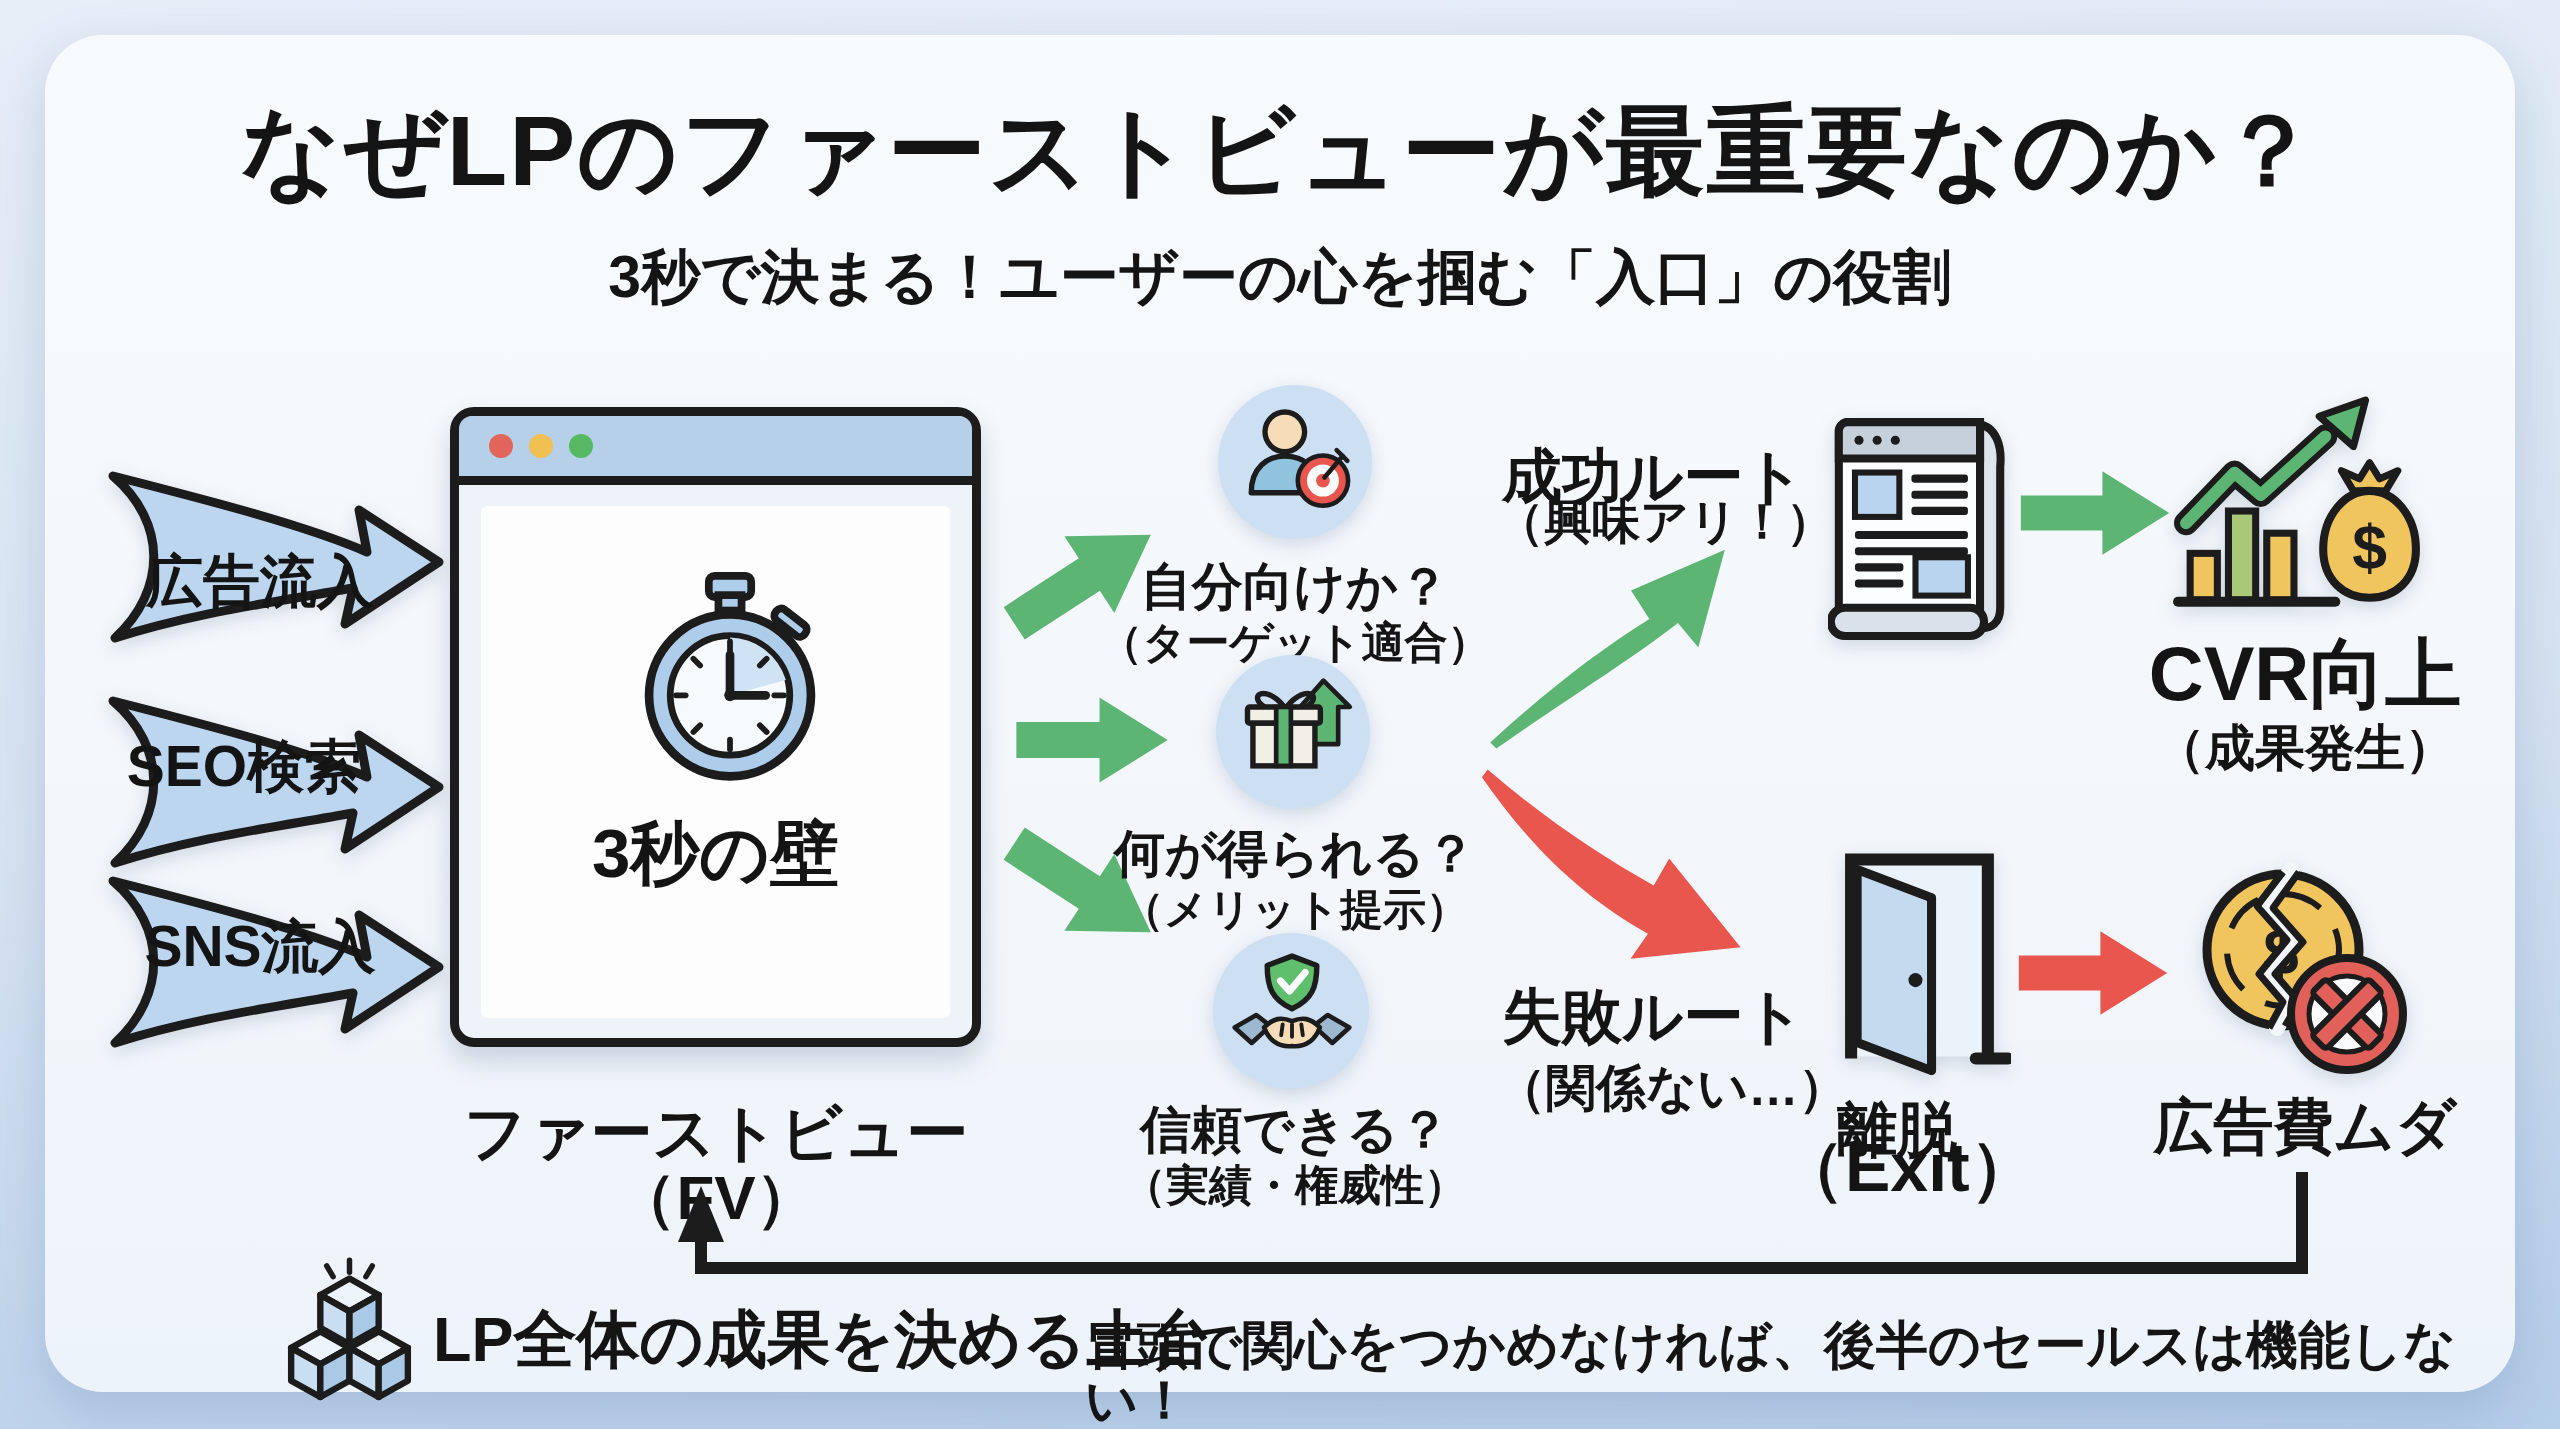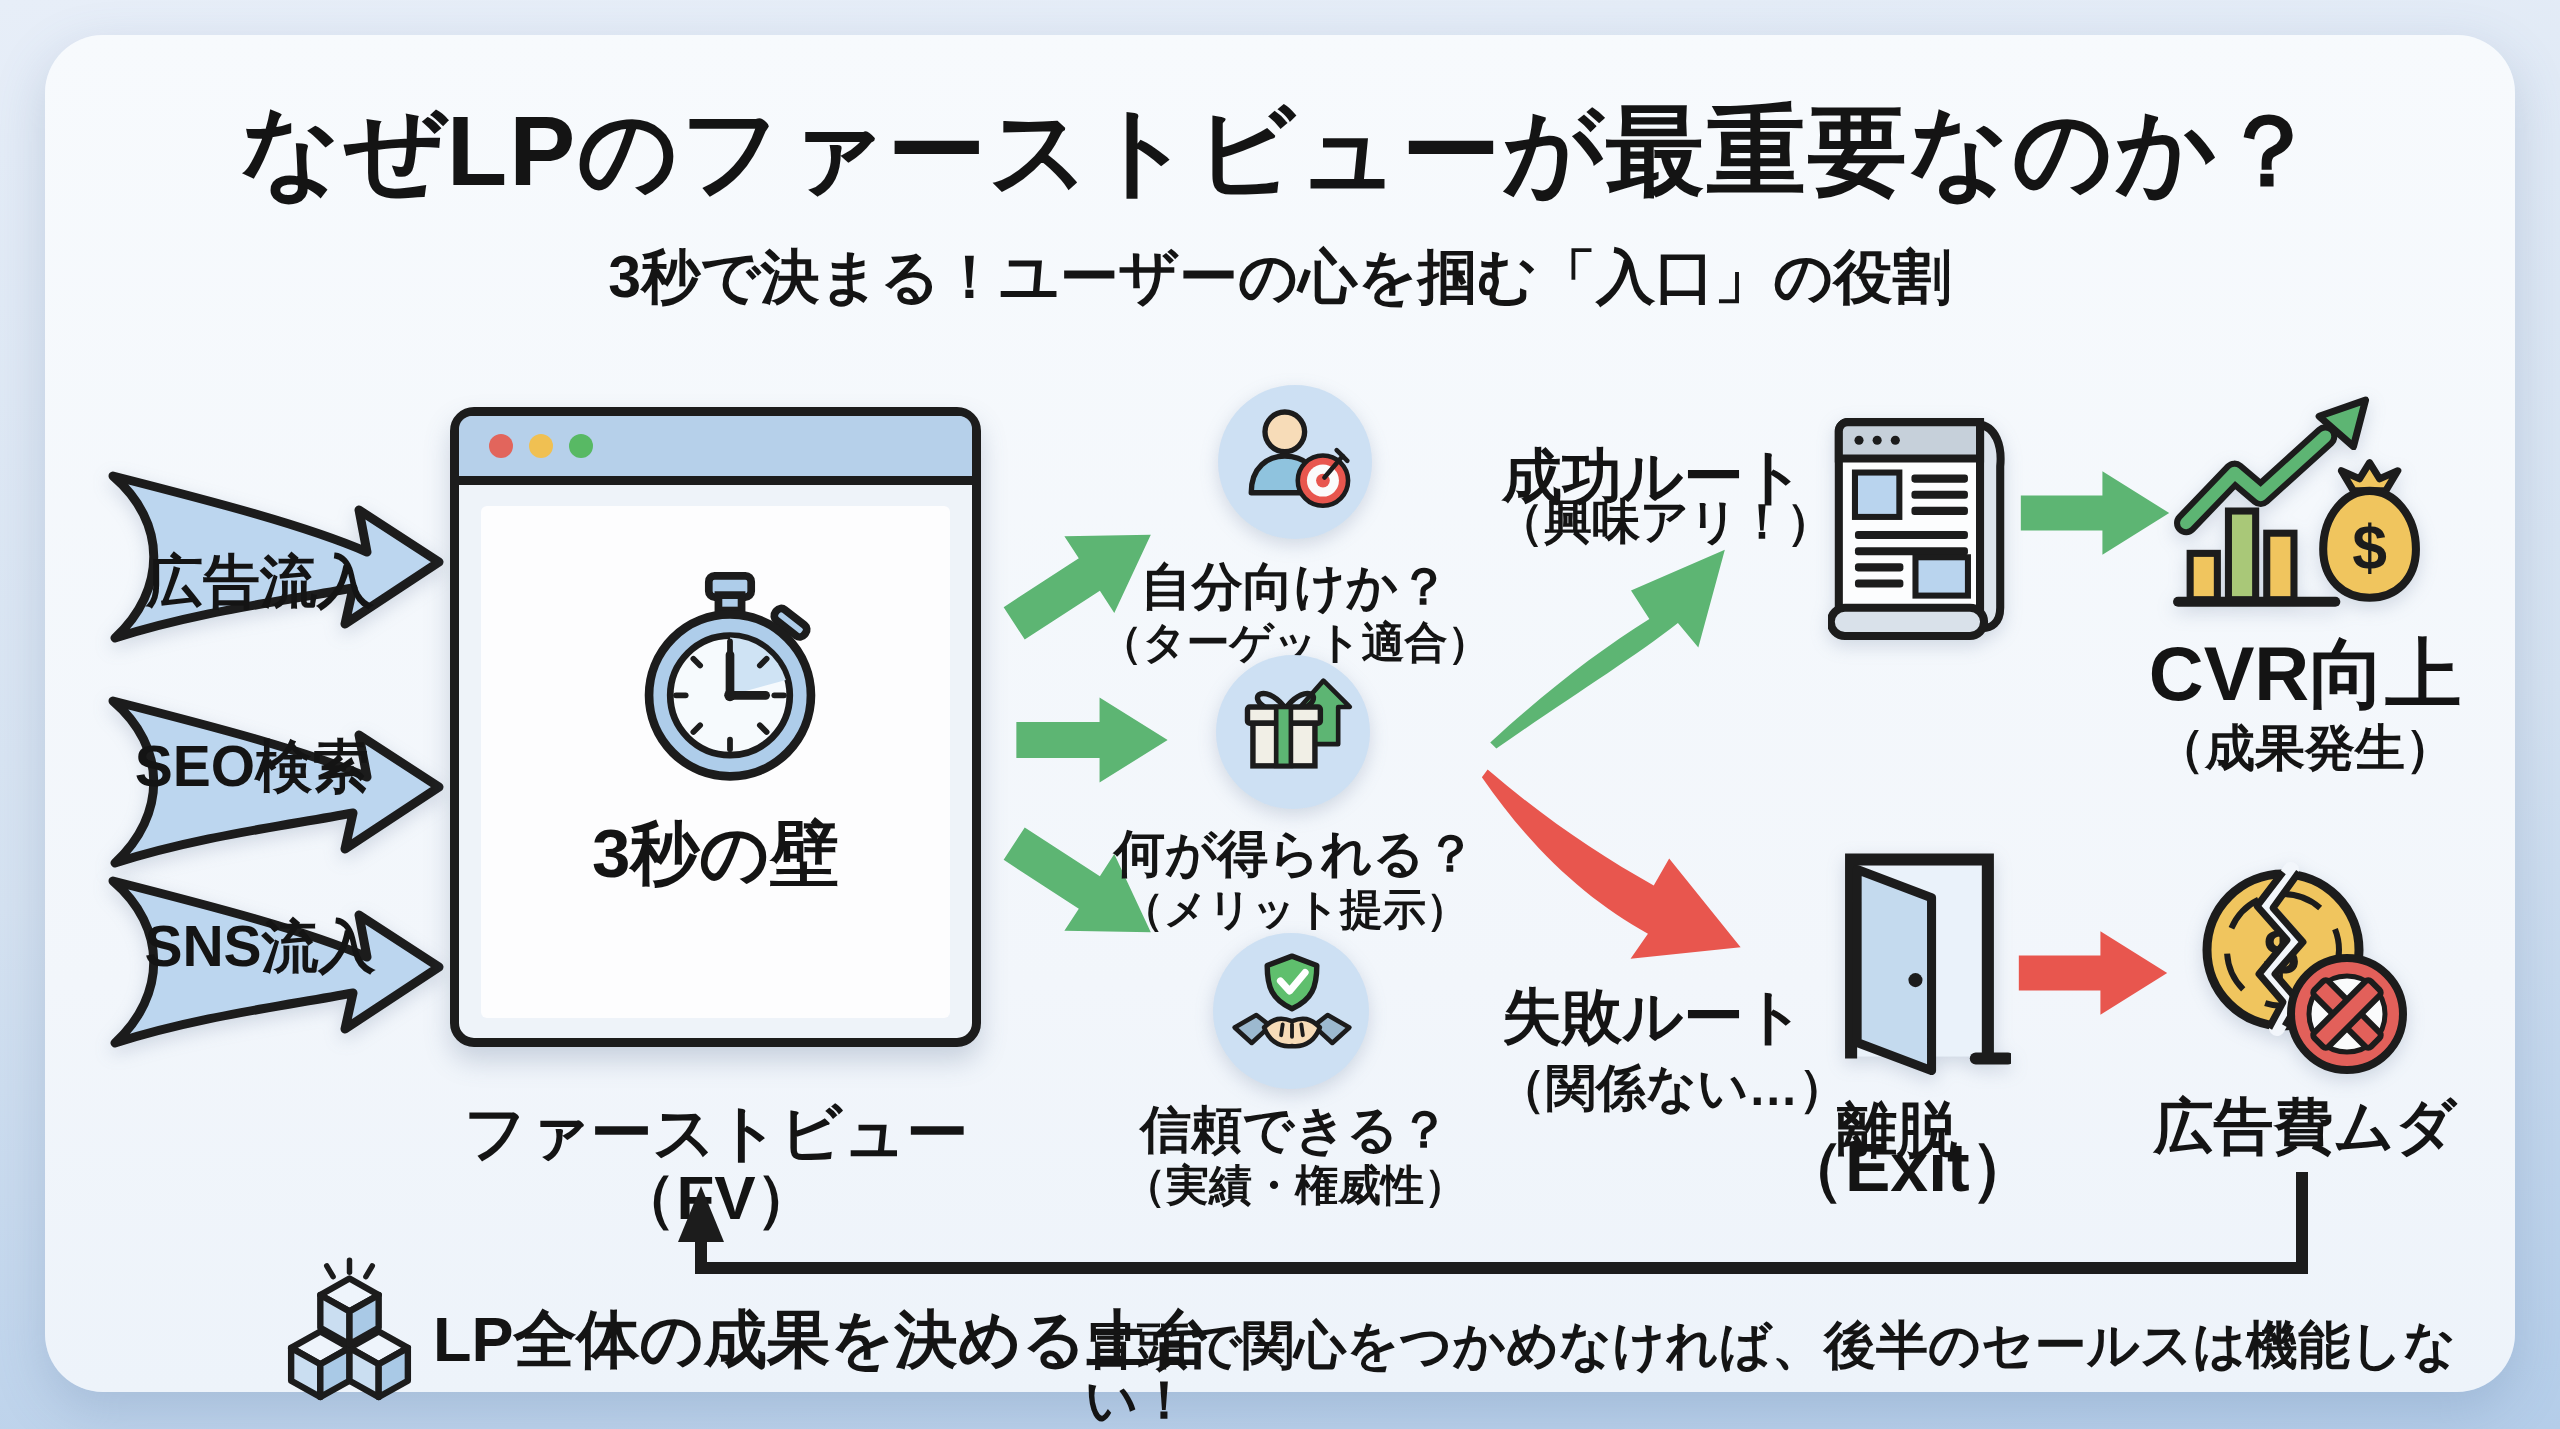--- a/index.html
+++ b/index.html
@@ -43,21 +43,21 @@
   <div class="abs sub">3秒で決まる！ユーザーの心を掴む「入口」の役割</div>
 
   <svg class="abs shadow" style="left:105px;top:460px;" width="345" height="192" viewBox="0 0 345 192">
     <path d="M8,16 C110,42 202,66 262,92 L254,50 L334,102 L240,164 L248,128 C172,142 92,152 10,178 C62,130 62,62 8,16 Z" style="fill:var(--inflow-fill);stroke:var(--outline);stroke-width:9;stroke-linejoin:round;"></path>
   </svg>
   <div class="abs lbl ctr" style="left:100px;top:552px;width:320px;font-size:57px;">広告流入</div>
 
   <svg class="abs shadow" style="left:105px;top:685px;" width="345" height="192" viewBox="0 0 345 192">
     <path d="M8,16 C110,42 202,66 262,92 L254,50 L334,102 L240,164 L248,128 C172,142 92,152 10,178 C62,130 62,62 8,16 Z" style="fill:var(--inflow-fill);stroke:var(--outline);stroke-width:9;stroke-linejoin:round;"></path>
   </svg>
-  <div class="abs lbl ctr" style="left:92px;top:737px;width:320px;font-size:57px;">SEO検索</div>
+  <div class="abs lbl ctr" style="left:84px;top:737px;width:320px;font-size:57px;">SEO検索</div>
 
   <svg class="abs shadow" style="left:105px;top:865px;" width="345" height="192" viewBox="0 0 345 192">
     <path d="M8,16 C110,42 202,66 262,92 L254,50 L334,102 L240,164 L248,128 C172,142 92,152 10,178 C62,130 62,62 8,16 Z" style="fill:var(--inflow-fill);stroke:var(--outline);stroke-width:9;stroke-linejoin:round;"></path>
   </svg>
   <div class="abs lbl ctr" style="left:100px;top:917px;width:320px;font-size:57px;">SNS流入</div>
 
   <div class="abs window">
     <div class="winbar">
       <span class="dot" style="left:30px;background:var(--dot-red);"></span>
       <span class="dot" style="left:70px;background:var(--dot-yellow);"></span>

